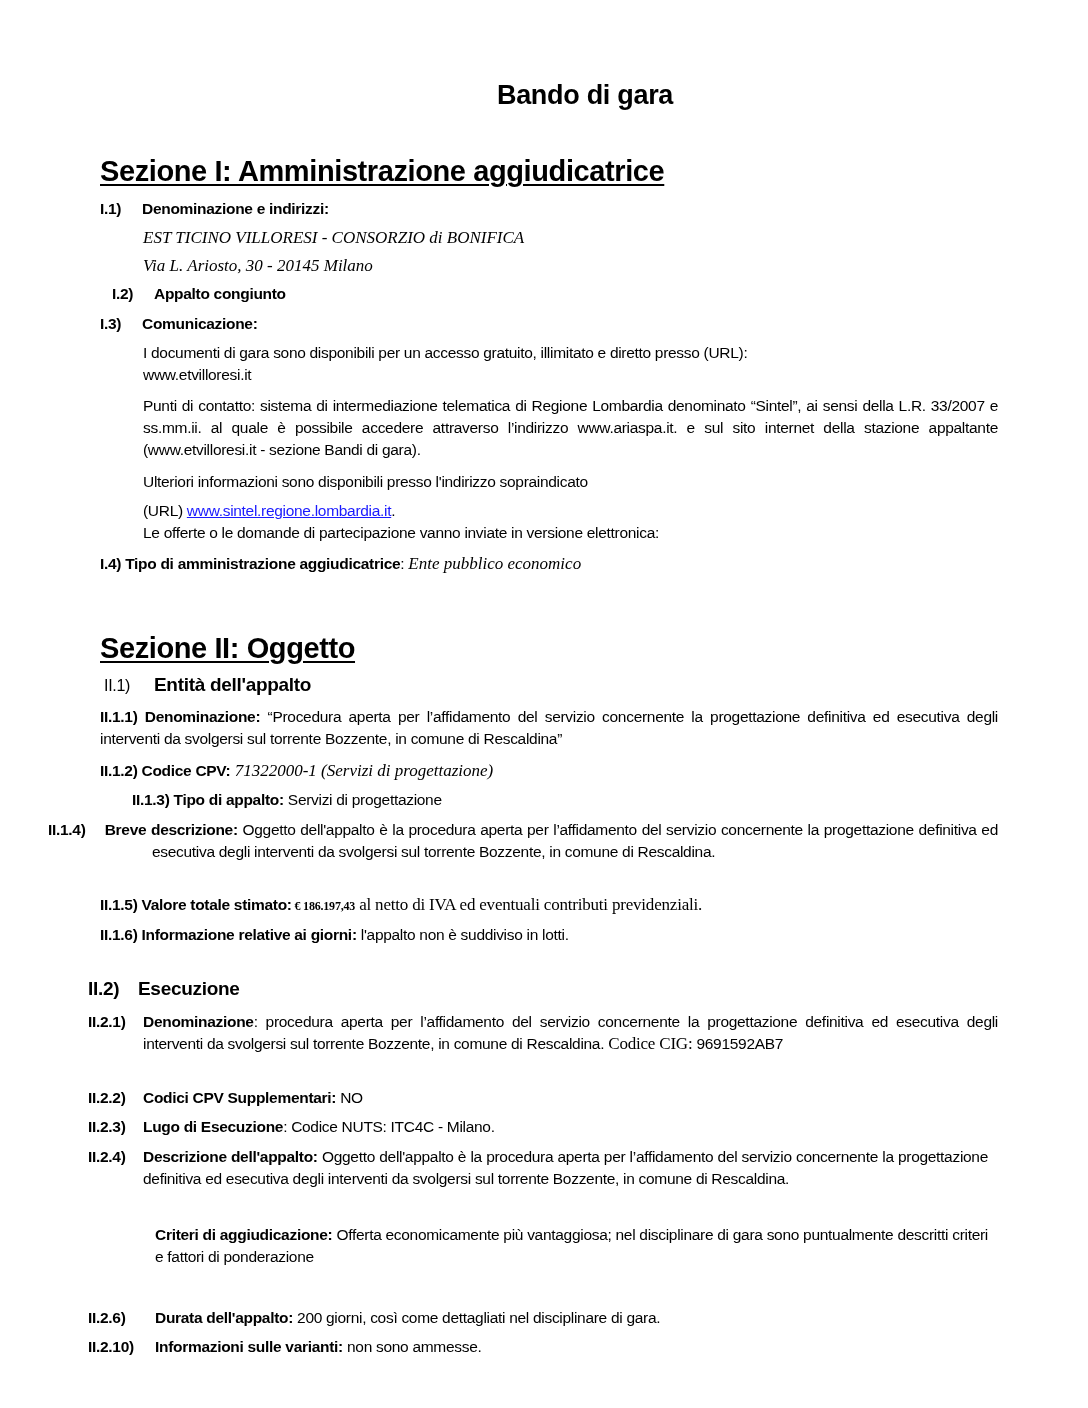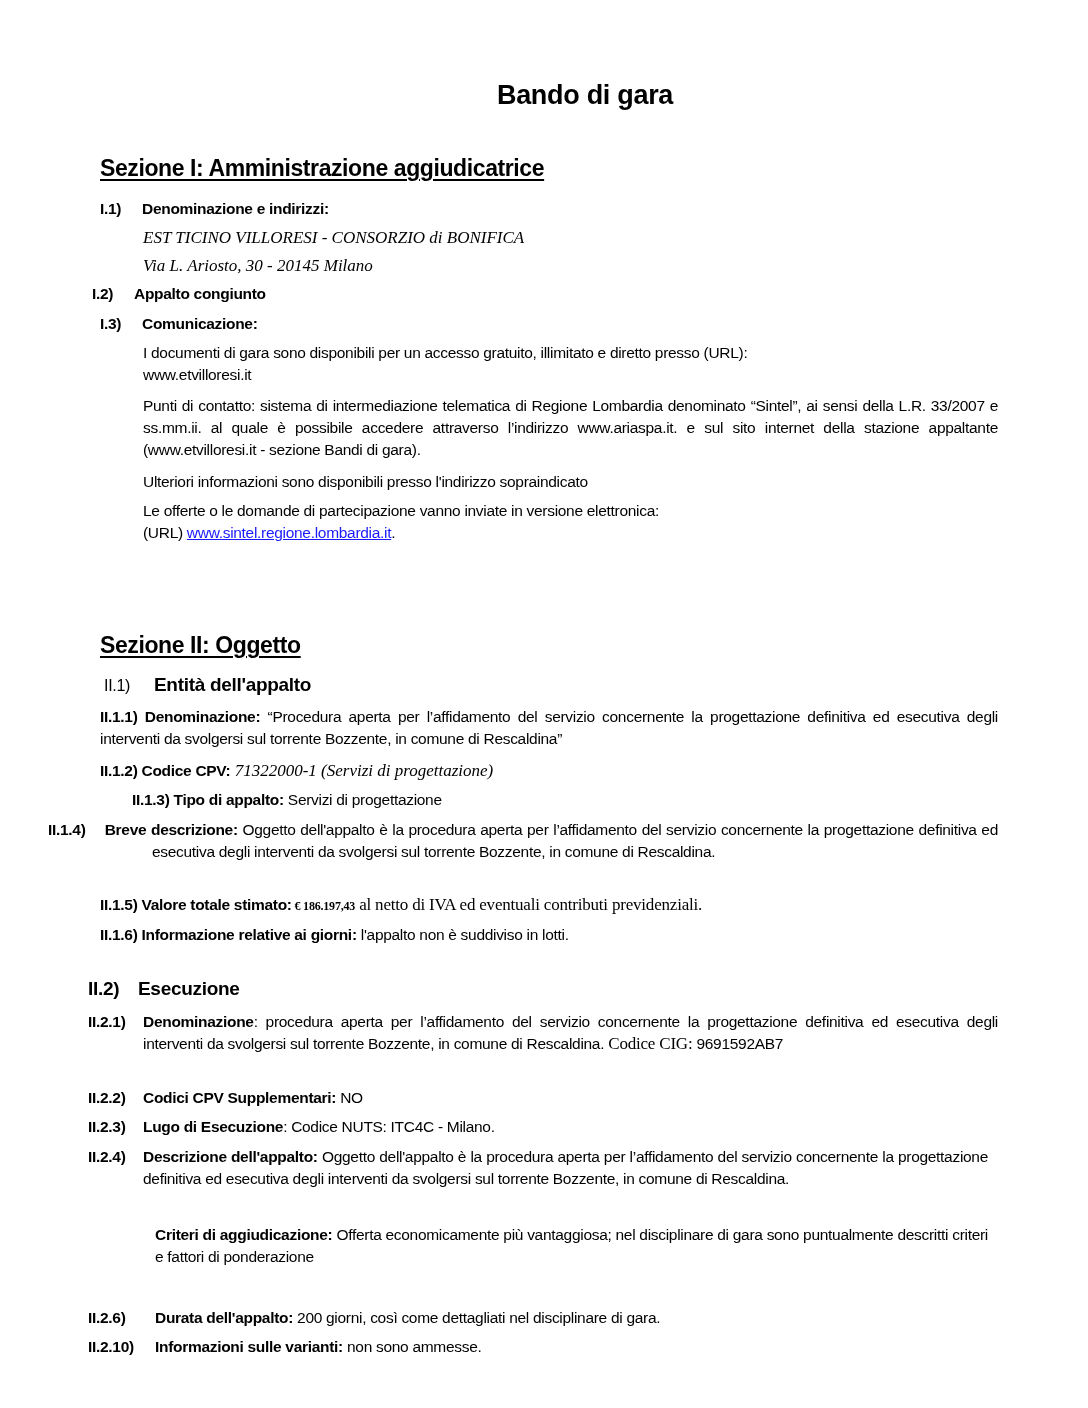--- a/index.html
+++ b/index.html
@@ -1,21 +1,21 @@
 <!DOCTYPE html>
 <html><head>
 <meta charset="utf-8">
 <style>
   html, body { margin: 0; padding: 0; background: #ffffff; }
   body { width: 1088px; height: 1408px; position: relative; overflow: hidden;
          font-family: "Liberation Sans", sans-serif; color: #000; }
   .page { position: absolute; left: 0; top: 0; width: 1088px; height: 1408px; }
   .title { position: absolute; left: 0; width: 1088px; top: 80px; text-align: center;
            font-weight: bold; font-size: 27px; letter-spacing: -0.3px; padding-left: 82px; box-sizing: border-box; }
-  .sec-title { position: absolute; left: 100px; font-weight: bold; font-size: 23px;
+  .sec-title { position: absolute; left: 100px; font-weight: bold; font-size: 29px;
                text-decoration: underline; text-decoration-thickness: 2px; text-underline-offset: 3px; letter-spacing: -0.4px; }
   .row { position: absolute; font-size: 15.5px; line-height: 22px; letter-spacing: -0.3px; }
   .num { font-weight: bold; display: inline-block; }
   .lbl { font-weight: bold; }
   .serif-i { font-family: "Liberation Serif", serif; font-style: italic; font-size: 17px; letter-spacing: 0; }
   .serif { font-family: "Liberation Serif", serif; font-size: 17px; letter-spacing: -0.2px; }
   .serif-b { font-family: "Liberation Serif", serif; font-weight: bold; font-size: 12px; letter-spacing: -0.2px; }
   .just { text-align: justify; text-align-last: left; }
   a.link { color: #1a1aff; text-decoration: underline; }
   .sub-head { position: absolute; font-size: 19px; font-weight: bold; letter-spacing: -0.3px; }
@@ -29,38 +29,41 @@
   <div class="title">Bando di gara</div>
 
   <div class="sec-title" style="top:155px;">Sezione I: Amministrazione aggiudicatrice</div>
 
   <div class="row" style="left:100px; top:198px;">
     <span class="num" style="width:42px;">I.1)</span><span class="lbl">Denominazione e indirizzi:</span>
   </div>
   <div class="row serif-i" style="left:143px; top:225px; line-height:26px;">EST TICINO VILLORESI - CONSORZIO di BONIFICA</div>
   <div class="row serif-i" style="left:143px; top:253px; line-height:26px;">Via L. Ariosto, 30 - 20145 Milano</div>
 
-  <div class="row" style="left:92px; top:283px;">
+  <div class="row" style="left:112px; top:283px;">
     <span class="num" style="width:42px;">I.2)</span><span class="lbl">Appalto congiunto</span>
   </div>
 
   <div class="row" style="left:100px; top:313px;">
     <span class="num" style="width:42px;">I.3)</span><span class="lbl">Comunicazione:</span>
   </div>
   <div class="row" style="left:143px; top:342px; width:860px;">
     <div>I documenti di gara sono disponibili per un accesso gratuito, illimitato e diretto presso (URL):</div>
     <div>www.etvilloresi.it</div>
   </div>
   <div class="row just" style="left:143px; top:395px; width:855px;">Punti di contatto: sistema di intermediazione telematica di Regione Lombardia denominato “Sintel”, ai sensi della L.R. 33/2007 e ss.mm.ii. al quale è possibile accedere attraverso l’indirizzo www.ariaspa.it. e sul sito internet della stazione appaltante (www.etvilloresi.it - sezione Bandi di gara).</div>
   <div class="row" style="left:143px; top:471px; width:860px;">Ulteriori informazioni sono disponibili presso l'indirizzo sopraindicato</div>
   <div class="row" style="left:143px; top:500px; width:860px;">
+    <div><span>(URL) </span><a class="link">www.sintel.regione.lombardia.it</a><span>.</span></div>
     <div>Le offerte o le domande di partecipazione vanno inviate in versione elettronica:</div>
-    <div><span>(URL) </span><a class="link">www.sintel.regione.lombardia.it</a><span>.</span></div>
   </div>
 
+  <div class="row" style="left:100px; top:553px;">
+    <span class="num">I.4)</span> <span class="lbl">Tipo di amministrazione aggiudicatrice</span><span>: </span><span class="serif-i">Ente pubblico economico</span>
+  </div>
 
   <div class="sec-title" style="top:632px;">Sezione II: Oggetto</div>
 
   <div class="sub-head" style="left:104px; top:674px;">
     <span class="n" style="display:inline-block; width:50px;">II.1)</span><span>Entità dell'appalto</span>
   </div>
 
   <div class="row just" style="left:100px; top:706px; width:898px;">
     <span class="num">II.1.1)</span> <span class="lbl">Denominazione:</span><span> “Procedura aperta per l’affidamento del servizio concernente la progettazione definitiva ed esecutiva degli interventi da svolgersi sul torrente Bozzente, in comune di Rescaldina”</span>
   </div>

